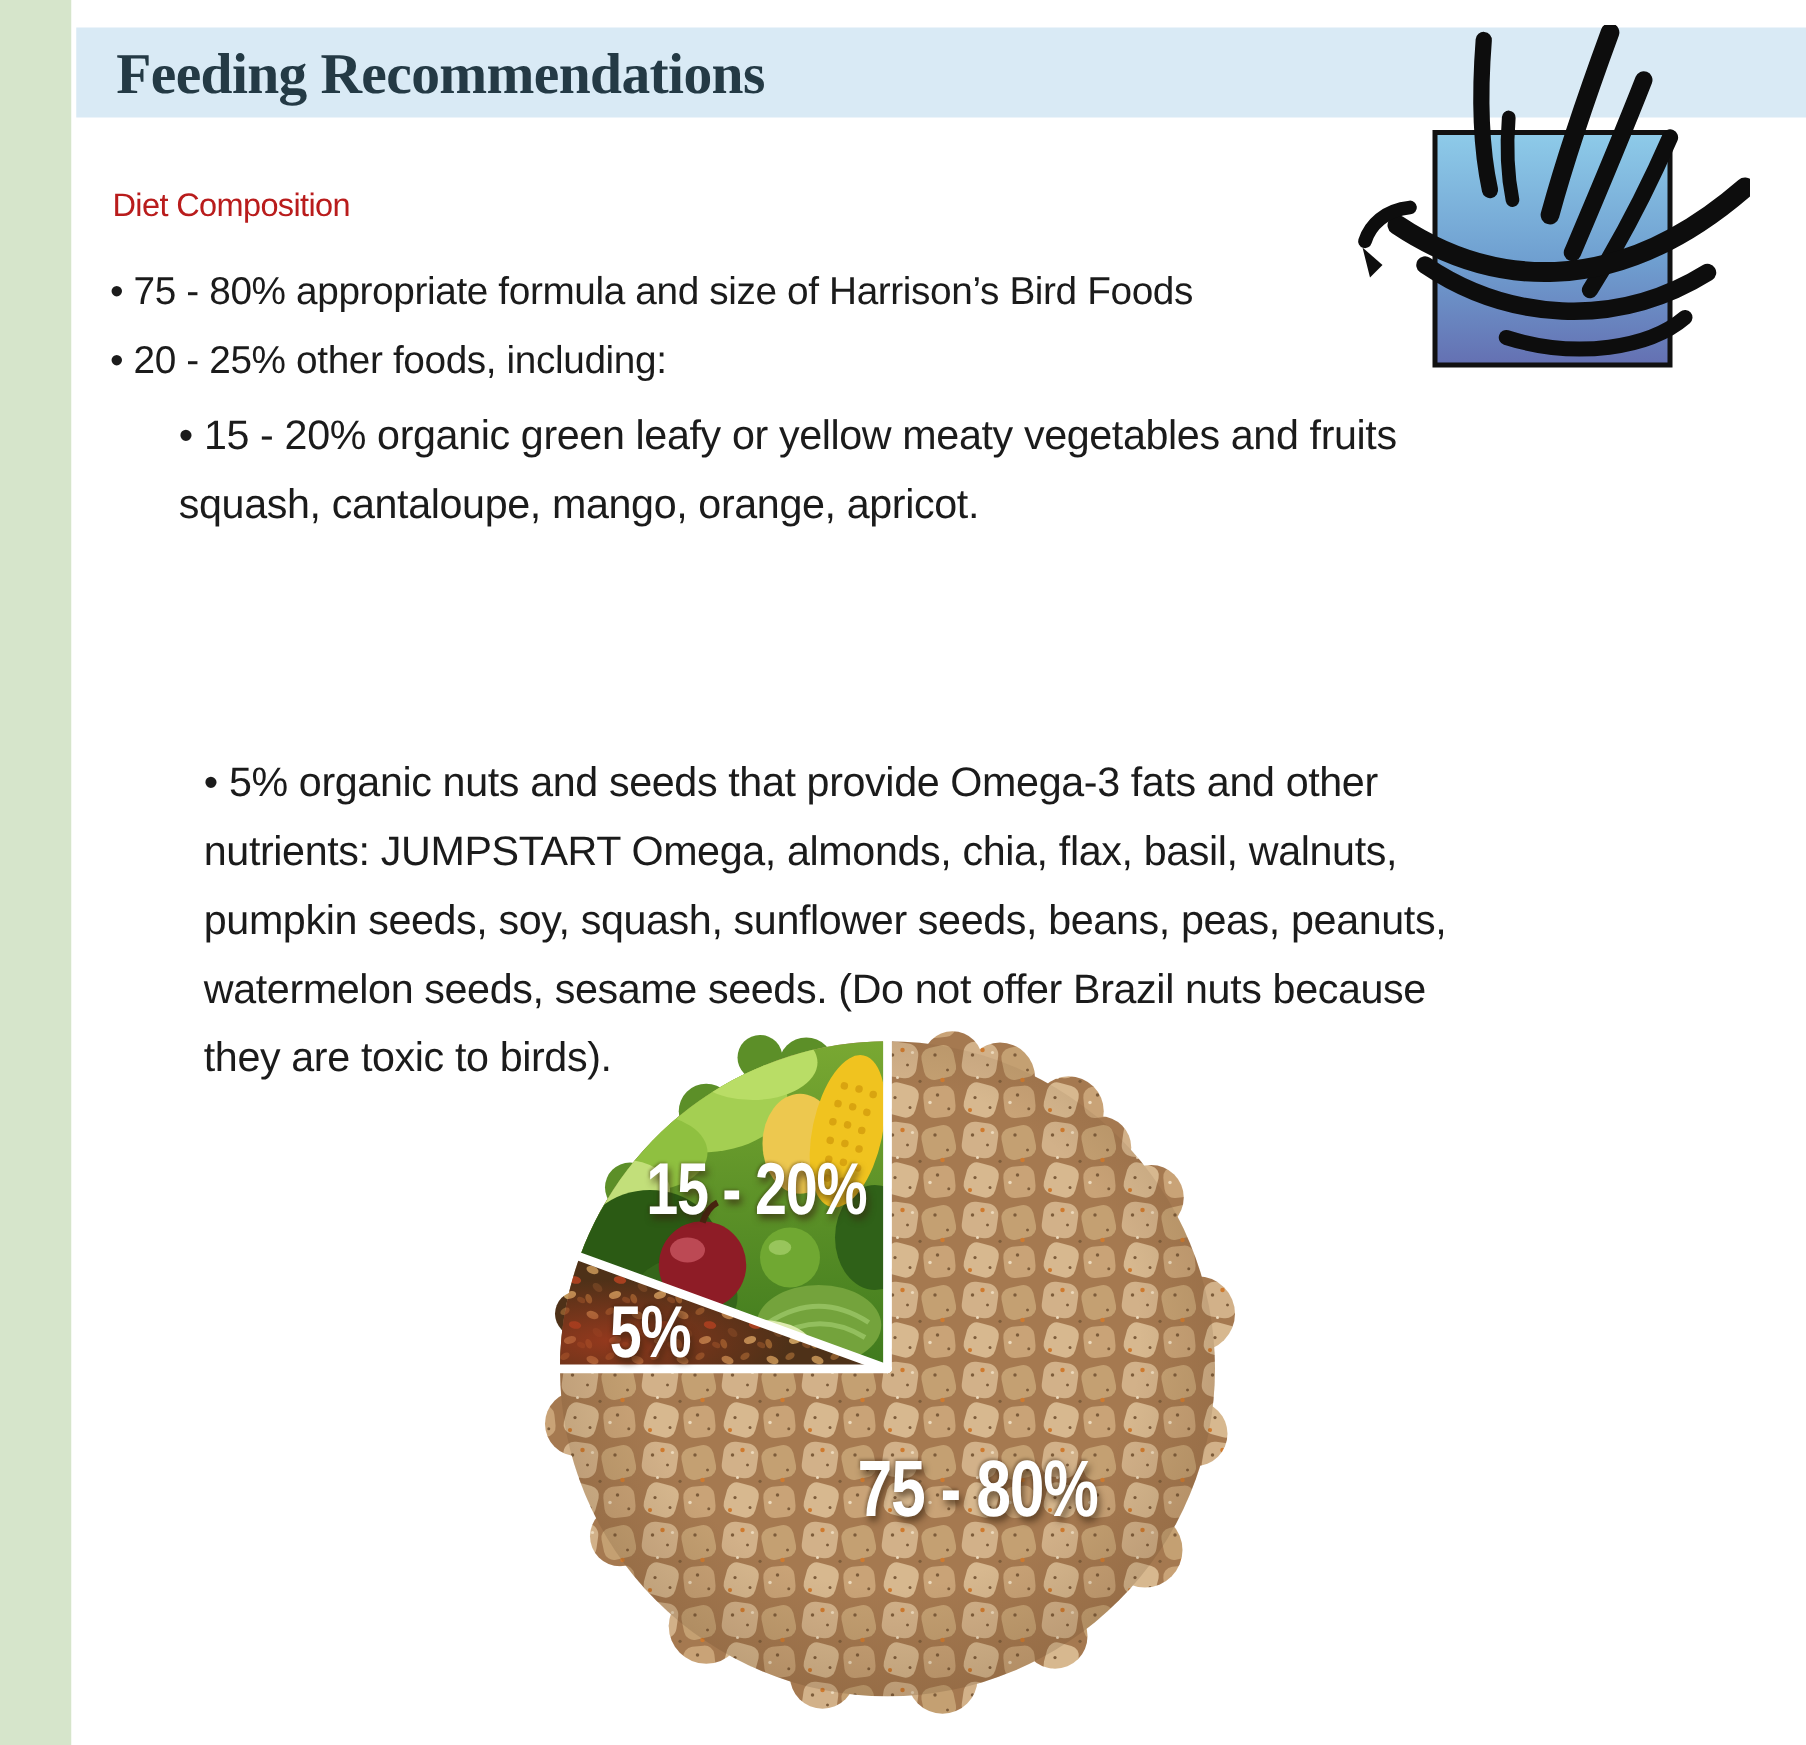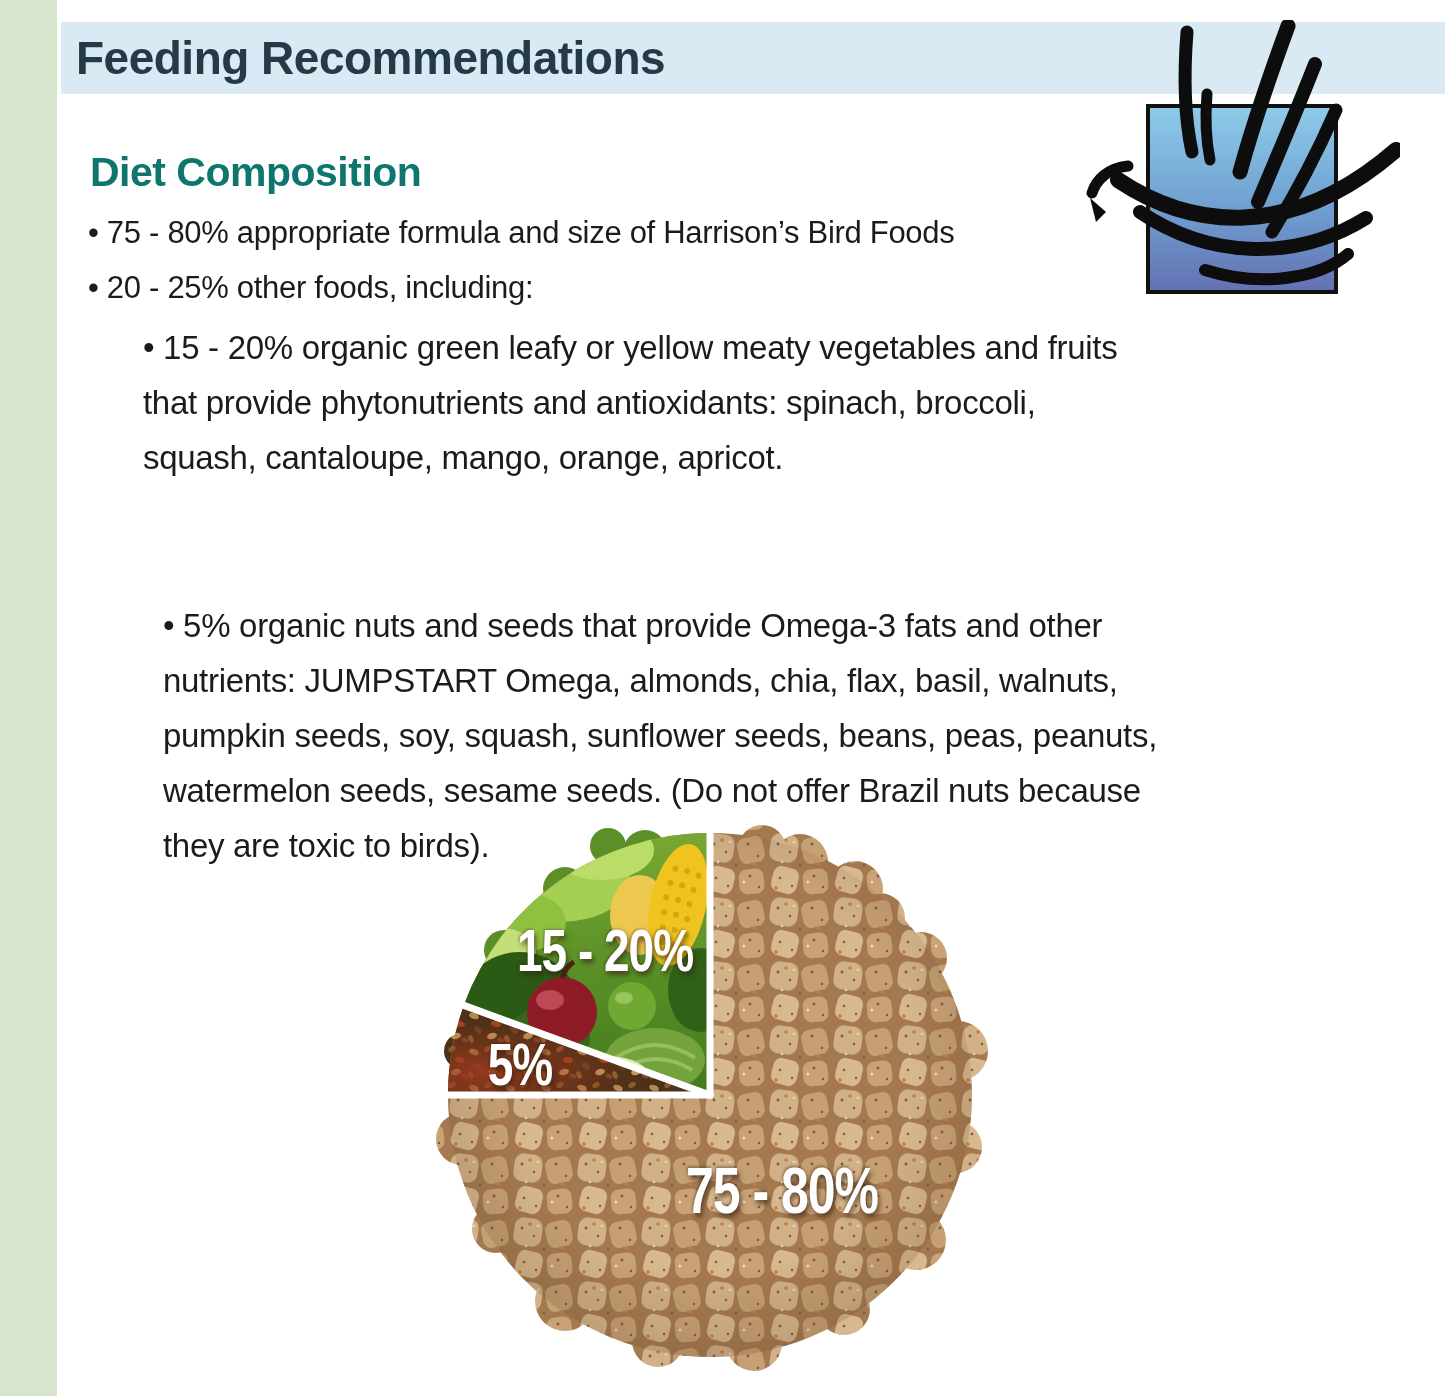--- a/index.html
+++ b/index.html
@@ -2,23 +2,23 @@
 <html><head>
 <meta charset="utf-8">
 <style>
   html,body{margin:0;padding:0;background:#e8e8e8;}
   .page{position:relative;width:1445px;height:1396px;background:#ffffff;overflow:hidden;
         font-family:"Liberation Sans",sans-serif;color:#1b1b1b;}
   .green-strip{position:absolute;left:0;top:0;width:57px;height:1396px;background:#d6e5cb;}
   .header-band{position:absolute;left:61px;top:22px;right:0;height:72px;background:#d9eaf5;
                display:flex;align-items:center;}
   .page-title{font-size:46px;font-weight:bold;color:#243a45;letter-spacing:-0.5px;
-              padding-left:15px;white-space:nowrap;}
-  .section-heading{position:absolute;left:90px;top:149px;font-size:41px;font-weight:bold;
-                   color:#0f766e;letter-spacing:-0.5px;white-space:nowrap;}
+              padding-left:32px;white-space:nowrap;font-family:Liberation Serif, serif;}
+  .section-heading{position:absolute;left:90px;top:149px;font-size:26px;font-weight:normal;
+                   color:#b91c1c;letter-spacing:-0.5px;white-space:nowrap;}
   .bullet-line{position:absolute;left:88px;height:55px;line-height:55px;font-size:31px;
                letter-spacing:-0.3px;white-space:nowrap;}
   .sub-para{position:absolute;left:143px;font-size:33px;letter-spacing:-0.3px;}
   .sub-para .line{height:55px;line-height:55px;white-space:nowrap;}
   .logo-svg{position:absolute;left:1085px;top:20px;width:315px;height:295px;}
   .pie-svg{position:absolute;left:430px;top:818px;width:565px;height:560px;}
   .pie-label{position:absolute;color:#ffffff;font-weight:bold;text-align:center;
              transform:scaleY(1.28);letter-spacing:-1px;
              text-shadow:2px 3px 5px rgba(55,35,15,0.65), -1px -1px 2px rgba(55,35,15,0.35);}
   .pie-label.veg{left:495px;top:924px;width:220px;font-size:46px;}
@@ -59,21 +59,20 @@
     <path d="M1090 198 l16 14 l-10 10 z" fill="#0d0d0d"></path>
   </svg>
 
   <div class="section-heading">Diet Composition</div>
 
   <div class="bullet-line" style="top:205px;">• 75 - 80% appropriate formula and size of Harrison’s Bird Foods</div>
   <div class="bullet-line" style="top:260px;">• 20 - 25% other foods, including:</div>
 
   <div class="sub-para" style="top:320px;">
     <div class="line">• 15 - 20% organic green leafy or yellow meaty vegetables and fruits</div>
-    <div class="line">that provide phytonutrients and antioxidants: spinach, broccoli,</div>
     <div class="line">squash, cantaloupe, mango, orange, apricot.</div>
   </div>
 
   <div class="sub-para" style="top:598px;margin-left:20px;">
     <div class="line">• 5% organic nuts and seeds that provide Omega-3 fats and other</div>
     <div class="line">nutrients: JUMPSTART Omega, almonds, chia, flax, basil, walnuts,</div>
     <div class="line">pumpkin seeds, soy, squash, sunflower seeds, beans, peas, peanuts,</div>
     <div class="line">watermelon seeds, sesame seeds. (Do not offer Brazil nuts because</div>
     <div class="line">they are toxic to birds).</div>
   </div>

